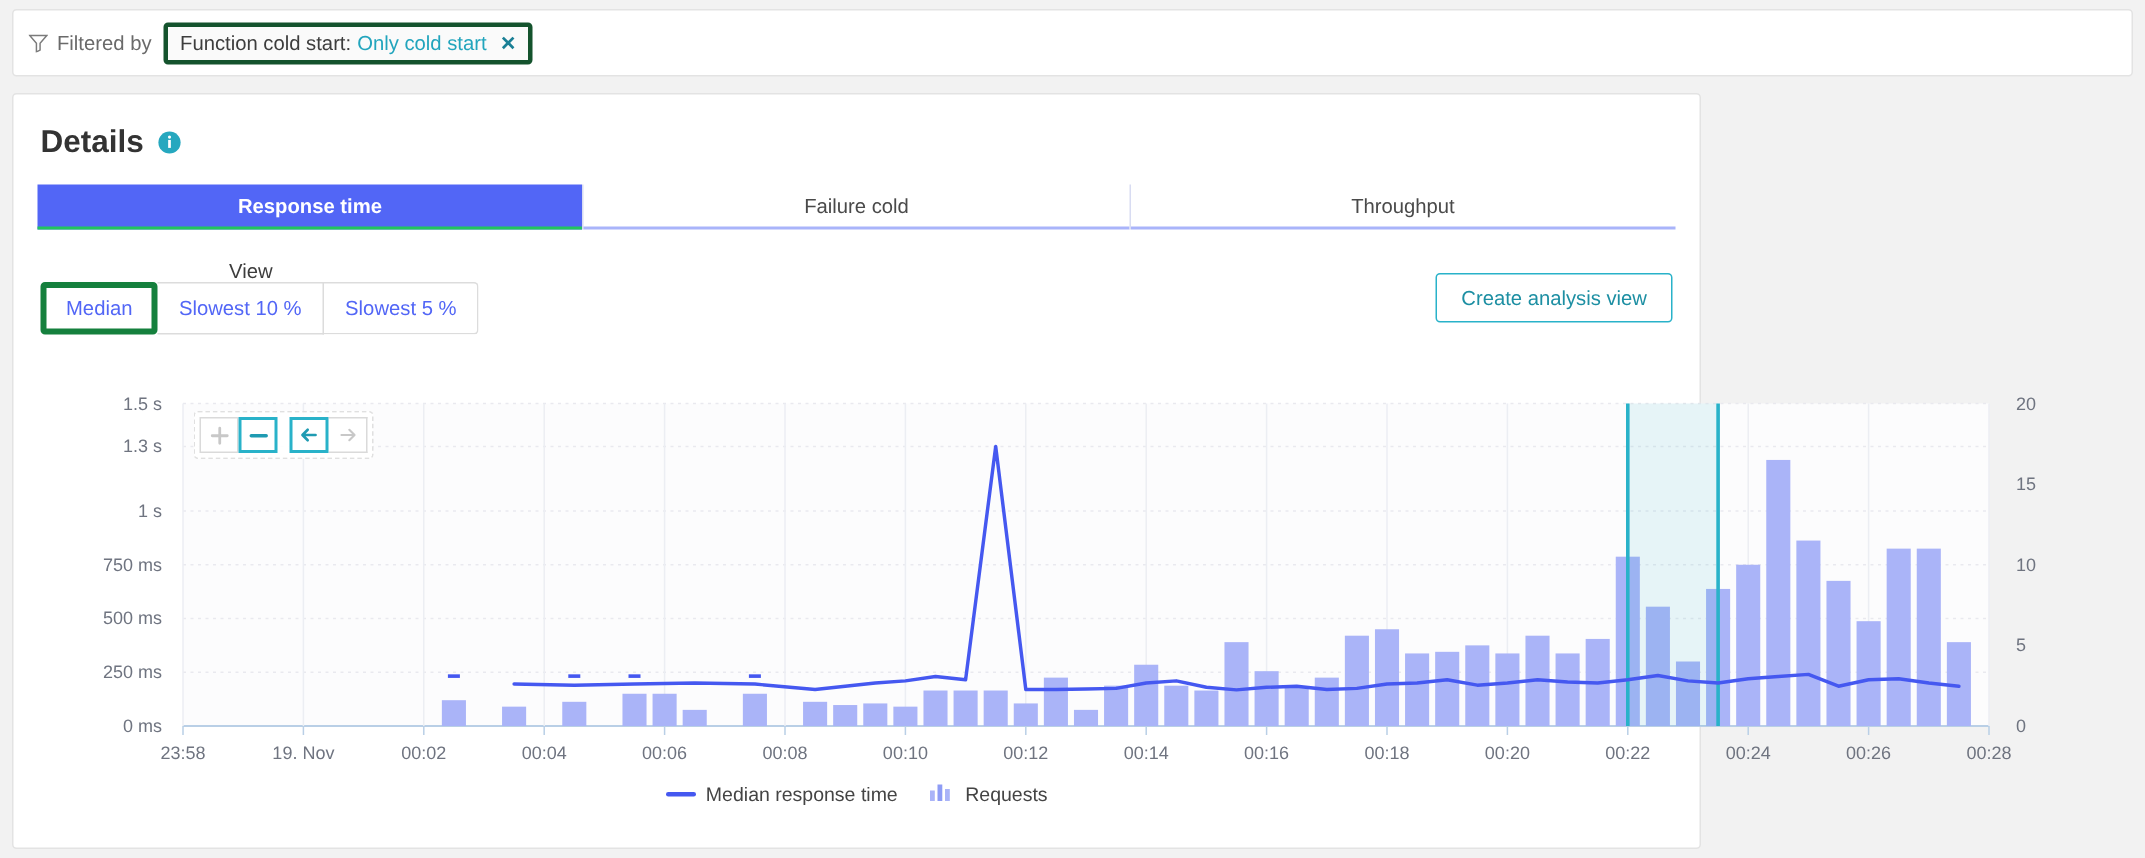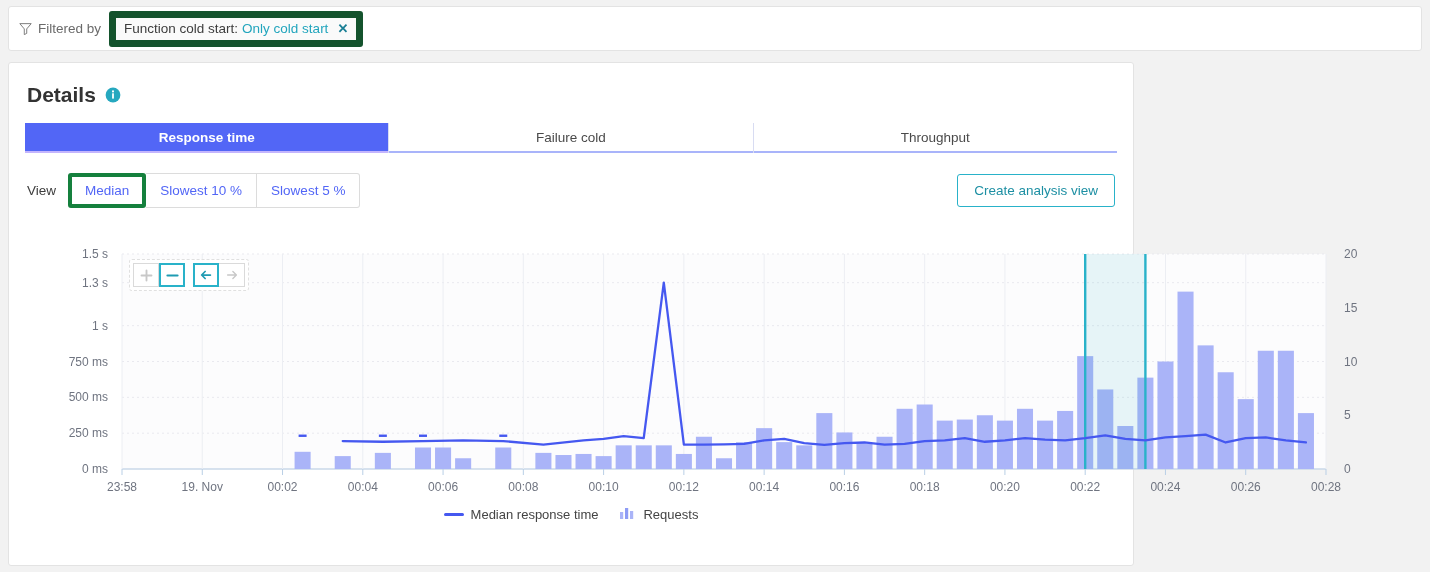--- a/index.html
+++ b/index.html
@@ -18,21 +18,21 @@
     border-radius: 3px;
     display: flex; align-items: center;
     padding: 0 10px;
   }
   .funnel-icon { margin-right: 6px; display: flex; align-items: center; }
   .filter-label {
     font-size: 13.5px; color: #6a6a6a; margin-right: 8px;
   }
   .filter-chip {
     display: inline-flex; align-items: center;
-    border: 7px solid #14532d; border-radius: 3px;
+    border: 3px solid #14532d; border-radius: 3px;
     background: #fafafa;
     padding: 3px 8px 4px 8px;
     font-size: 13.5px;
   }
   .chip-key { color: #3d3d3d; }
   .chip-val { color: #22a5bd; margin-left: 4px; }
   .chip-close {
     color: #1a7f95; margin-left: 9px; font-size: 13px;
     font-weight: bold; cursor: pointer; line-height: 1;
   }
@@ -57,30 +57,30 @@
   }
   .tab {
     flex: 1; display: flex; align-items: center; justify-content: center;
     font-size: 13.5px; color: #4a4a4a;
     border-bottom: 2px solid #a9b4fa;
     cursor: pointer;
     background: transparent;
   }
   .tab.active {
     background: #5266f6; color: #ffffff; font-weight: bold;
-    border-bottom: 2px solid #c4b5fd;
+    border-bottom: 2px solid #22c55e;
   }
   .tab-sep { width: 1px; background: #d8dcf2; }
 
   .viewrow {
     display: flex; align-items: center;
     margin: 20px 18px 0 18px;
     justify-content: space-between;
   }
-  .viewrow-left { display: flex; align-items: center; }
+  .viewrow-left { display: flex; align-items: center; flex-direction: column; }
   .view-label { font-size: 13.5px; color: #3d3d3d; margin-right: 12px; }
   .seg { display: flex; }
   .seg-btn {
     border: 1px solid #dcdcdc; border-left: none;
     background: #fff; color: #5266f6;
     font-size: 13.5px; padding: 7px 14px;
     cursor: pointer;
   }
   .seg-btn:first-child { border-left: 1px solid #dcdcdc; border-radius: 3px 0 0 3px; }
   .seg-btn:last-child { border-radius: 0 3px 3px 0; }

